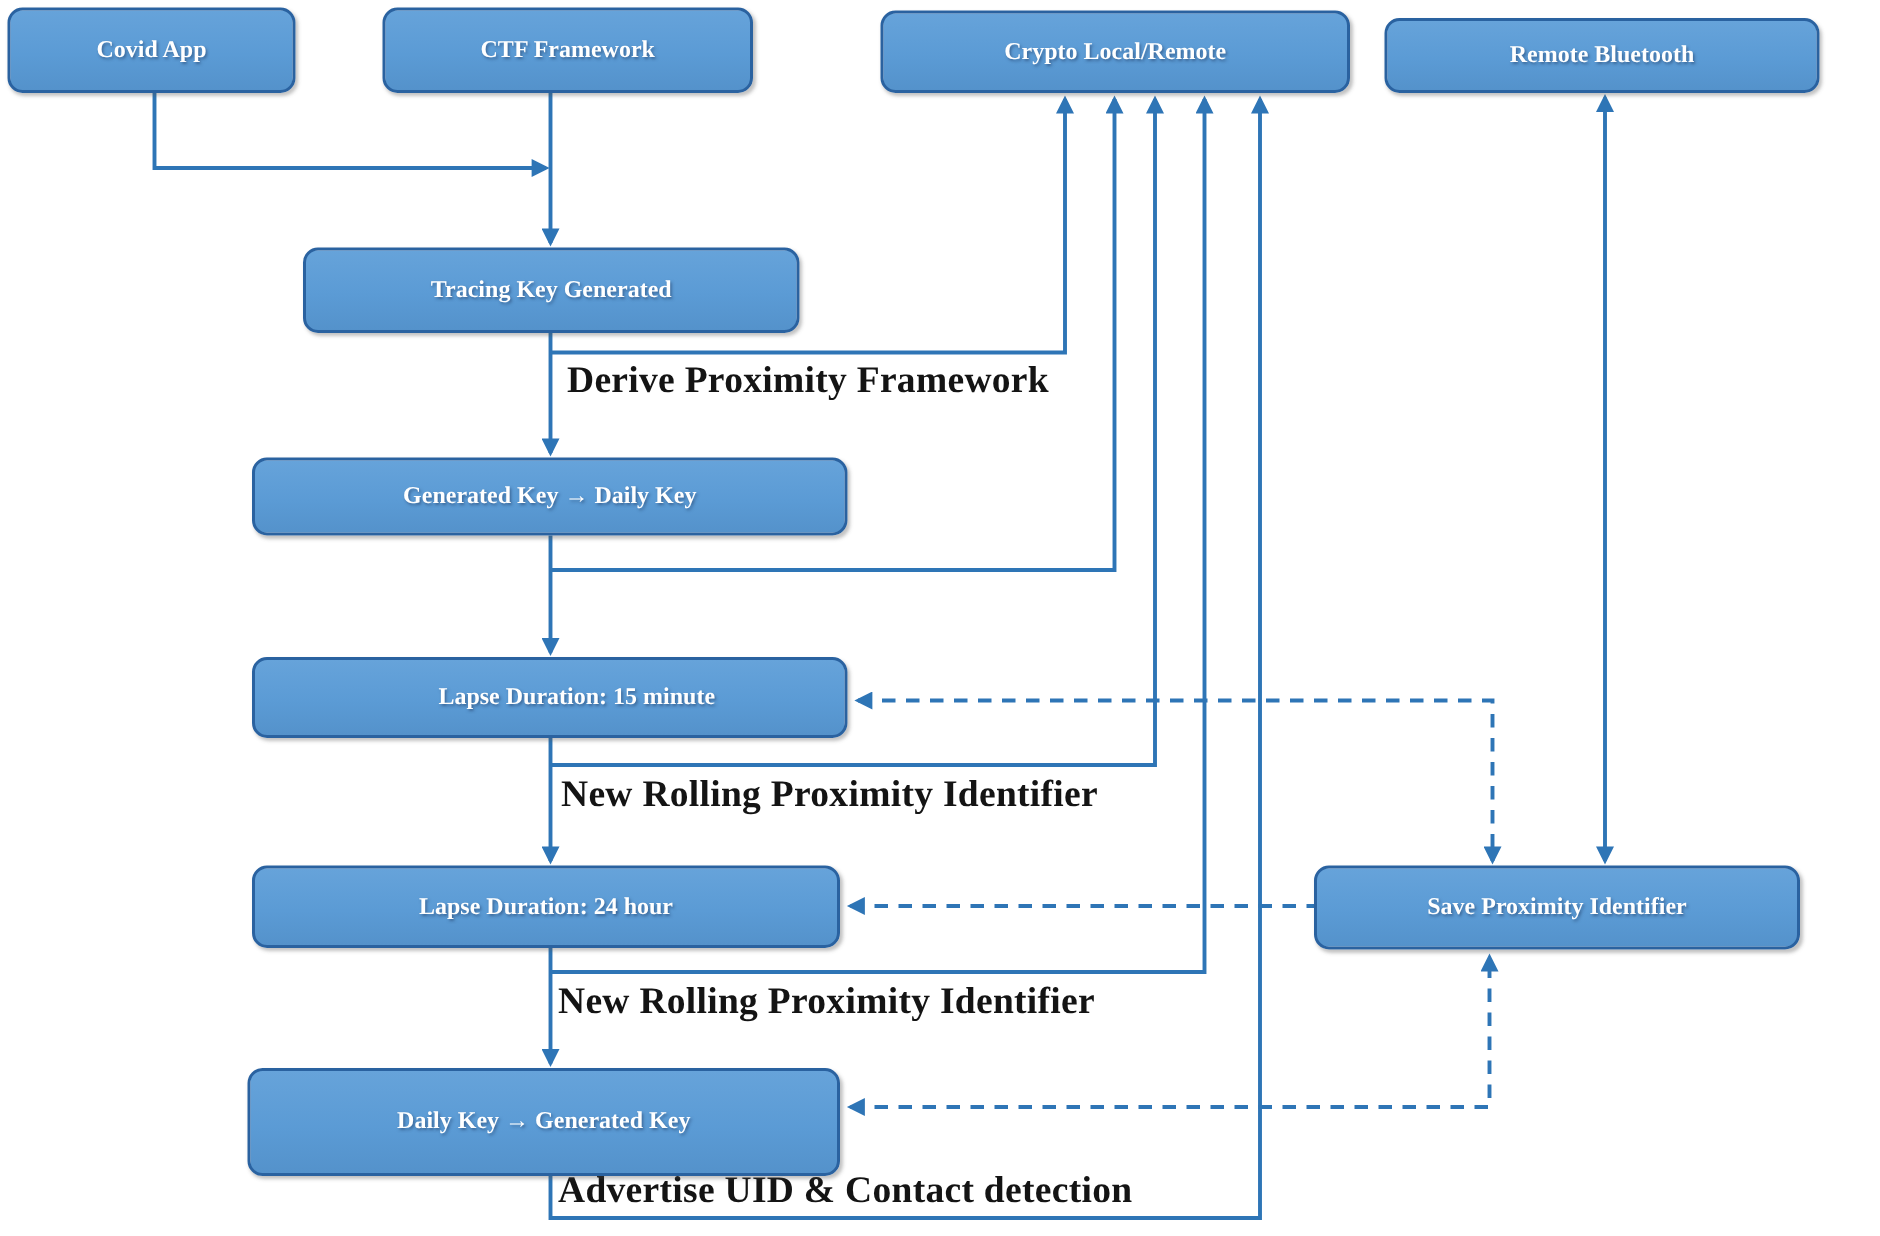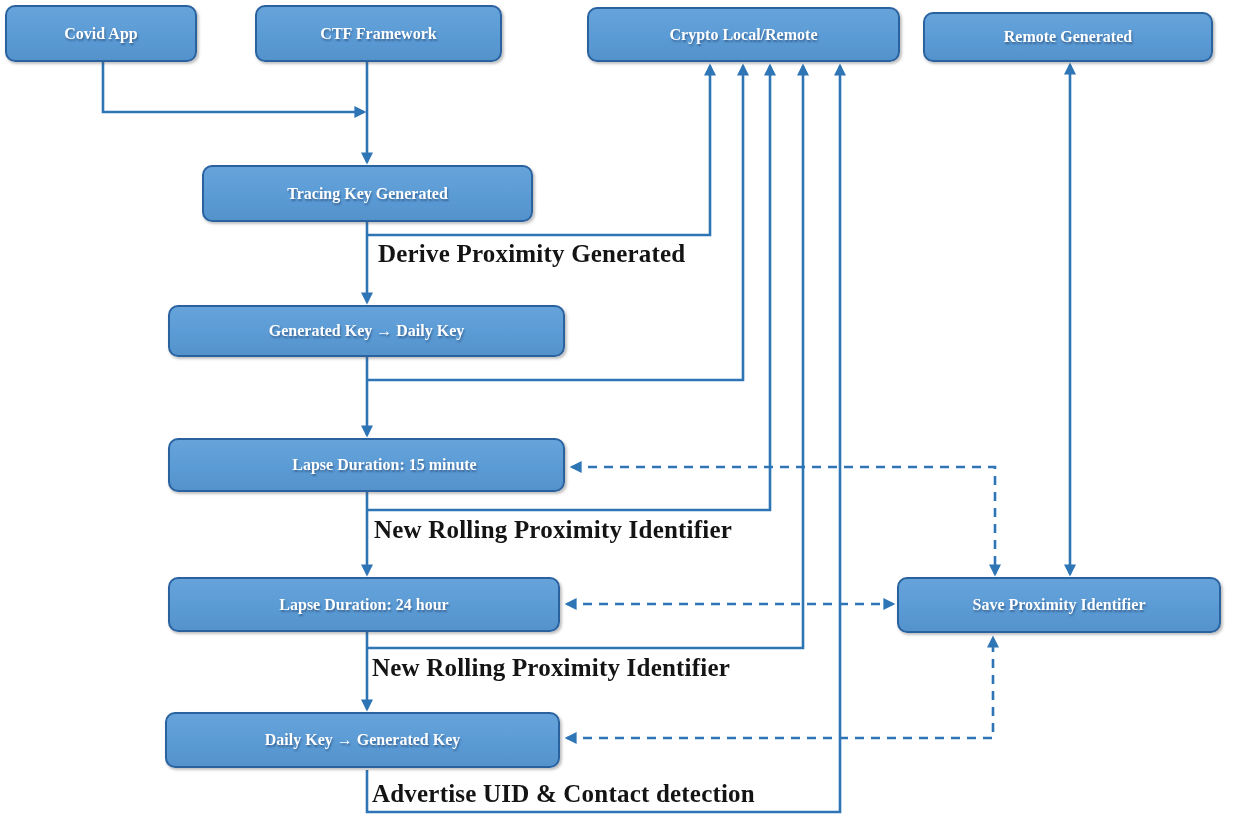--- a/index.html
+++ b/index.html
@@ -62,26 +62,26 @@
         <polyline points="1070,65 1070,574" fill="none" stroke="#2e75b6" stroke-width="2.6" marker-start="url(#ah)" marker-end="url(#ah)"></polyline>
         <polyline points="572,467 995,467 995,574" fill="none" stroke="#2e75b6" stroke-width="2.6" stroke-dasharray="9 7" marker-start="url(#ah)" marker-end="url(#ah)"></polyline>
         <polyline points="567,604 893,604" fill="none" stroke="#2e75b6" stroke-width="2.6" stroke-dasharray="9 7" marker-start="url(#ah)" marker-end="url(#ah)"></polyline>
         <polyline points="567,738 993,738 993,638" fill="none" stroke="#2e75b6" stroke-width="2.6" stroke-dasharray="9 7" marker-start="url(#ah)" marker-end="url(#ah)"></polyline>
       </g>
   </svg>
 
   <div class="node" style="left: 5px; top: 5px; width: 192px; height: 57px;">Covid App</div>
   <div class="node" style="left: 587px; top: 7px; width: 313px; height: 55px;">Crypto Local/Remote</div>
   <div class="node" style="left: 255px; top: 5px; width: 247px; height: 57px;">CTF Framework</div>
-  <div class="node" style="left: 923px; top: 12px; width: 290px; height: 50px;">Remote Generated</div>
+  <div class="node" style="left: 923px; top: 12px; width: 290px; height: 50px;">Remote Bluetooth</div>
   <div class="node" style="left: 168px; top: 305px; width: 397px; height: 52px;">Generated Key → Daily Key</div>
   <div class="node" style="left: 202px; top: 165px; width: 331px; height: 57px;">Tracing Key Generated</div>
   <div class="node" style="left: 168px; top: 438px; width: 397px; height: 54px; padding-left: 36px;">Lapse Duration: 15 minute</div>
   <div class="node" style="left: 168px; top: 577px; width: 392px; height: 55px;">Lapse Duration: 24 hour</div>
-  <div class="node" style="left: 165px; top: 712px; width: 395px; height: 56px;">Daily Key → Generated Key</div>
-  <div class="node" style="left: 897px; top: 577px; width: 324px; height: 56px;">Save Proximity Identifier</div>
+  <div class="node" style="left: 165px; top: 712px; width: 395px; height: 72px;">Daily Key → Generated Key</div>
+  <div class="node" style="left: 876px; top: 577px; width: 324px; height: 56px;">Save Proximity Identifier</div>
 
-  <div class="flabel" style="left: 378px; top: 240px;">Derive Proximity Generated</div>
+  <div class="flabel" style="left: 378px; top: 240px;">Derive Proximity Framework</div>
   <div class="flabel" style="left: 374px; top: 516px;">New Rolling Proximity Identifier</div>
   <div class="flabel" style="left: 372px; top: 654px;">New Rolling Proximity Identifier</div>
   <div class="flabel" style="left: 372px; top: 780px;">Advertise UID &amp; Contact detection</div>
 
 </div>
 
 </body></html>

